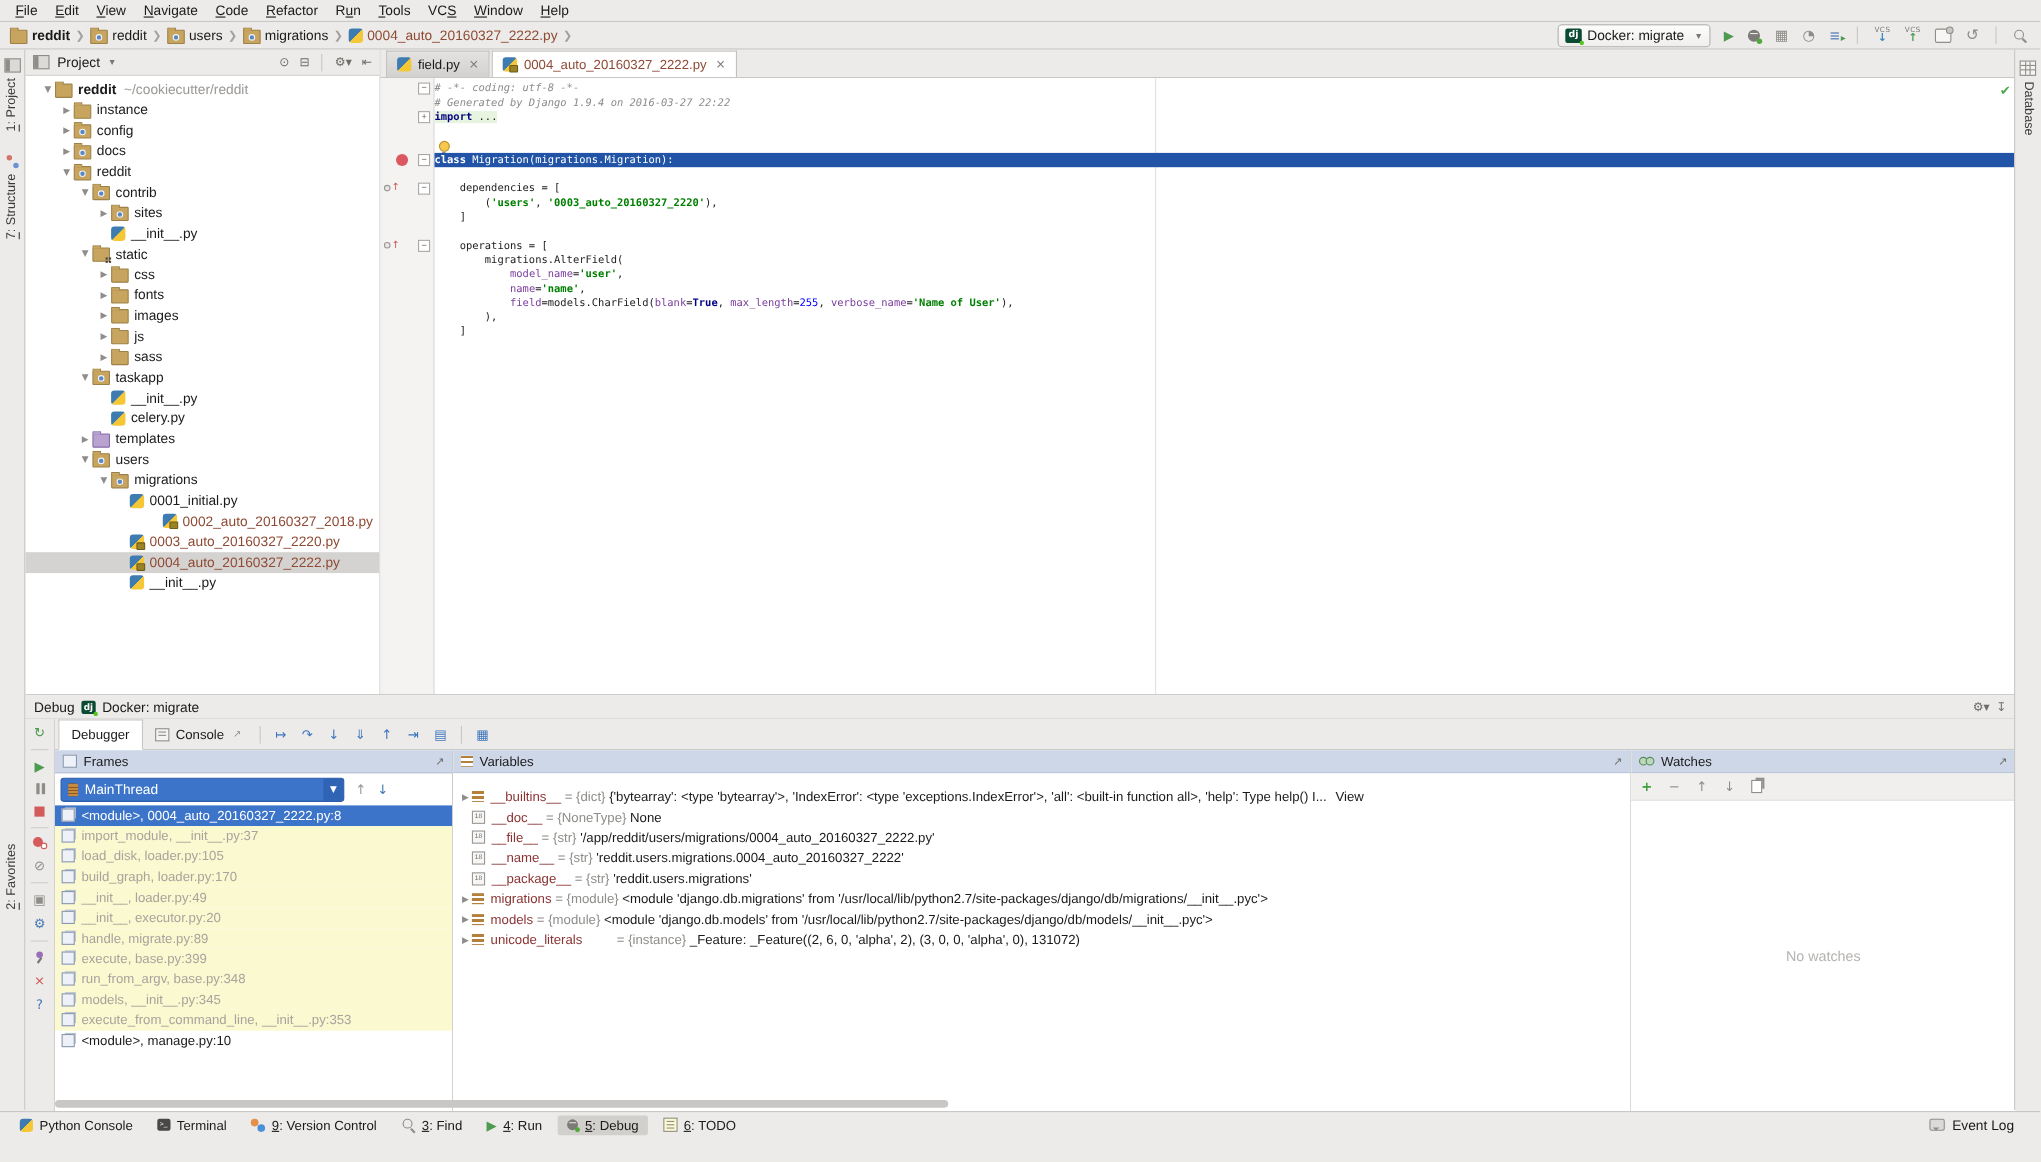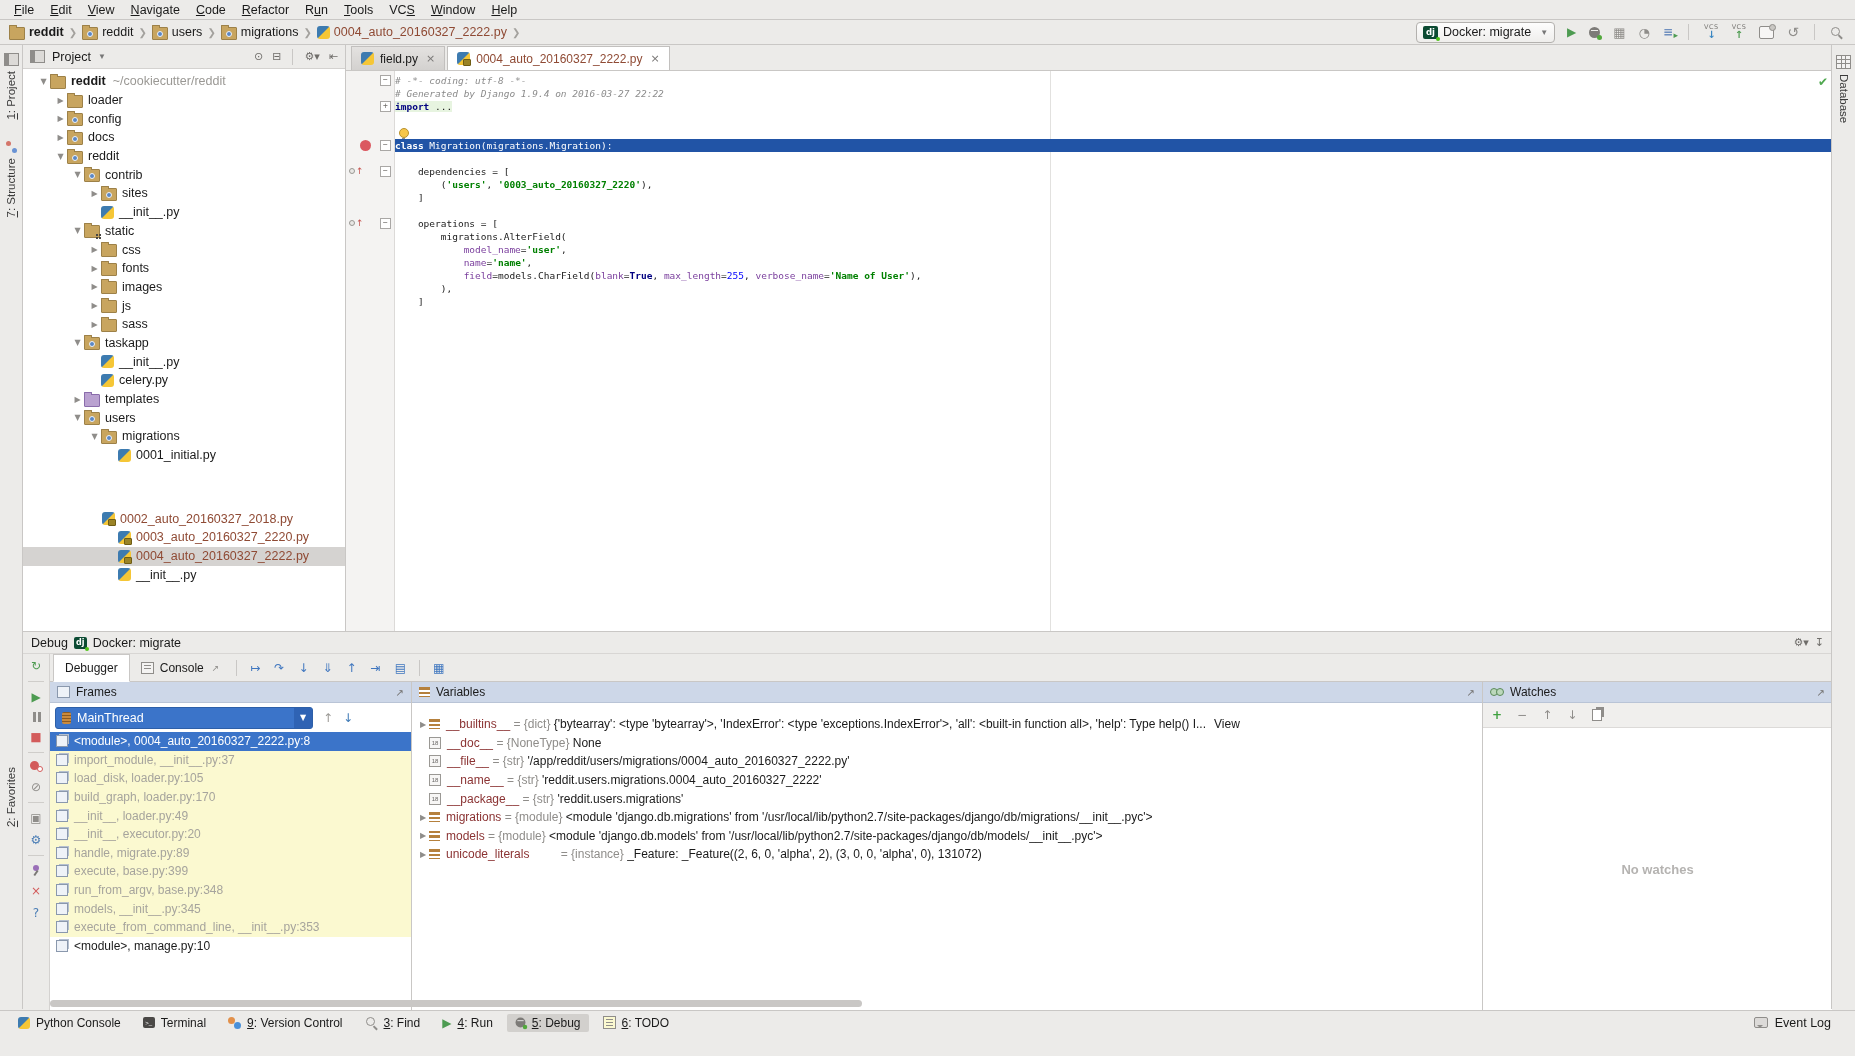--- a/index.html
+++ b/index.html
@@ -163,21 +163,21 @@
   .vname{color:var(--maroon);}
   .vmeta{color:#8f8d8a;}
   .vval{color:#1a1a1a;}
   .view-link{margin-left:8px;color:#1a1a1a;}
 
   #watches-panel{position:absolute;left:1433px;top:0;bottom:0;width:349px;display:flex;flex-direction:column;background:#fff;}
   #watches-toolbar{height:24px;background:#f0efed;border-bottom:1px solid #dcdad8;display:flex;align-items:center;gap:15px;padding-left:9px;flex:none;}
   .wic{font-size:12px;color:#8f8d8a;font-family:"DejaVu Sans",sans-serif;}
   .wic.add{color:#3fa13f;font-weight:bold;}
   .ic-copy{width:8px;height:10px;border:1px solid #8f8d8a;box-shadow:3px -3px 0 -1px #8f8d8a;background:#fff;}
-  #watches-body{flex:1;background:#fff;display:flex;align-items:center;justify-content:center;color:#b5b3b1;font-size:13px;font-weight:bold;}
+  #watches-body{flex:1;background:#fff;display:flex;align-items:center;justify-content:center;color:#b5b3b1;font-size:13px;}
   #debug-hscroll{position:absolute;left:0;bottom:3px;width:812px;height:7px;background:#c9c7c5;border-radius:4px;z-index:2;}
 
   
   #toolbuttons{position:absolute;top:1010px;left:0;right:0;height:23px;background:#ecebe9;border-top:1px solid #c9c7c5;display:flex;align-items:center;padding:0 10px;gap:6px;z-index:5;}
   .bbtn{display:flex;align-items:center;gap:6px;padding:2px 8px;font-size:12px;}
   .bbtn.active{background:#d2d0cd;border-radius:2px;}
   #event-log-btn{margin-left:auto;display:flex;align-items:center;gap:7px;padding-right:14px;}
   .ic-bubble{width:12px;height:9px;border:1px solid #8f8d8a;border-radius:2px;background:#dcdad8;position:relative;}
   .ic-bubble::after{content:"";position:absolute;left:2px;bottom:-4px;border:3px solid transparent;border-top-color:#8f8d8a;}
   .ic-terminal{width:12px;height:11px;background:#4a4846;border-radius:2px;color:#fff;font-size:6px;display:inline-flex;align-items:center;justify-content:center;}
@@ -310,21 +310,21 @@
     <div id="project-tree">
         <div class="tree-row" style="padding-left: 14px;">
           <span class="tree-arrow">▼</span>
           <span class="ic-folder"></span>
           <span class="tree-label bold">reddit</span>
           <span class="tree-suffix">~/cookiecutter/reddit</span>
         </div>
         <div class="tree-row" style="padding-left: 31px;">
           <span class="tree-arrow">▶</span>
           <span class="ic-folder"></span>
-          <span class="tree-label">loader</span>
+          <span class="tree-label">instance</span>
         </div>
         <div class="tree-row" style="padding-left: 31px;">
           <span class="tree-arrow">▶</span>
           <span class="ic-folder src"></span>
           <span class="tree-label">config</span>
         </div>
         <div class="tree-row" style="padding-left: 31px;">
           <span class="tree-arrow">▶</span>
           <span class="ic-folder src"></span>
           <span class="tree-label">docs</span>
@@ -407,21 +407,21 @@
         <div class="tree-row" style="padding-left: 65px;">
           <span class="tree-arrow">▼</span>
           <span class="ic-folder src"></span>
           <span class="tree-label">migrations</span>
         </div>
         <div class="tree-row" style="padding-left: 82px;">
           <span class="tree-arrow"></span>
           <span class="ic ic-py"></span>
           <span class="tree-label">0001_initial.py</span>
         </div>
-        <div class="tree-row" style="padding-left: 66px; margin-top: 45px;">
+        <div class="tree-row" style="padding-left: 112px;">
           <span class="tree-arrow"></span>
           <span class="ic ic-py lock"></span>
           <span class="tree-label changed">0002_auto_20160327_2018.py</span>
         </div>
         <div class="tree-row" style="padding-left: 82px;">
           <span class="tree-arrow"></span>
           <span class="ic ic-py lock"></span>
           <span class="tree-label changed">0003_auto_20160327_2220.py</span>
         </div>
         <div class="tree-row selected" style="padding-left: 82px;">

